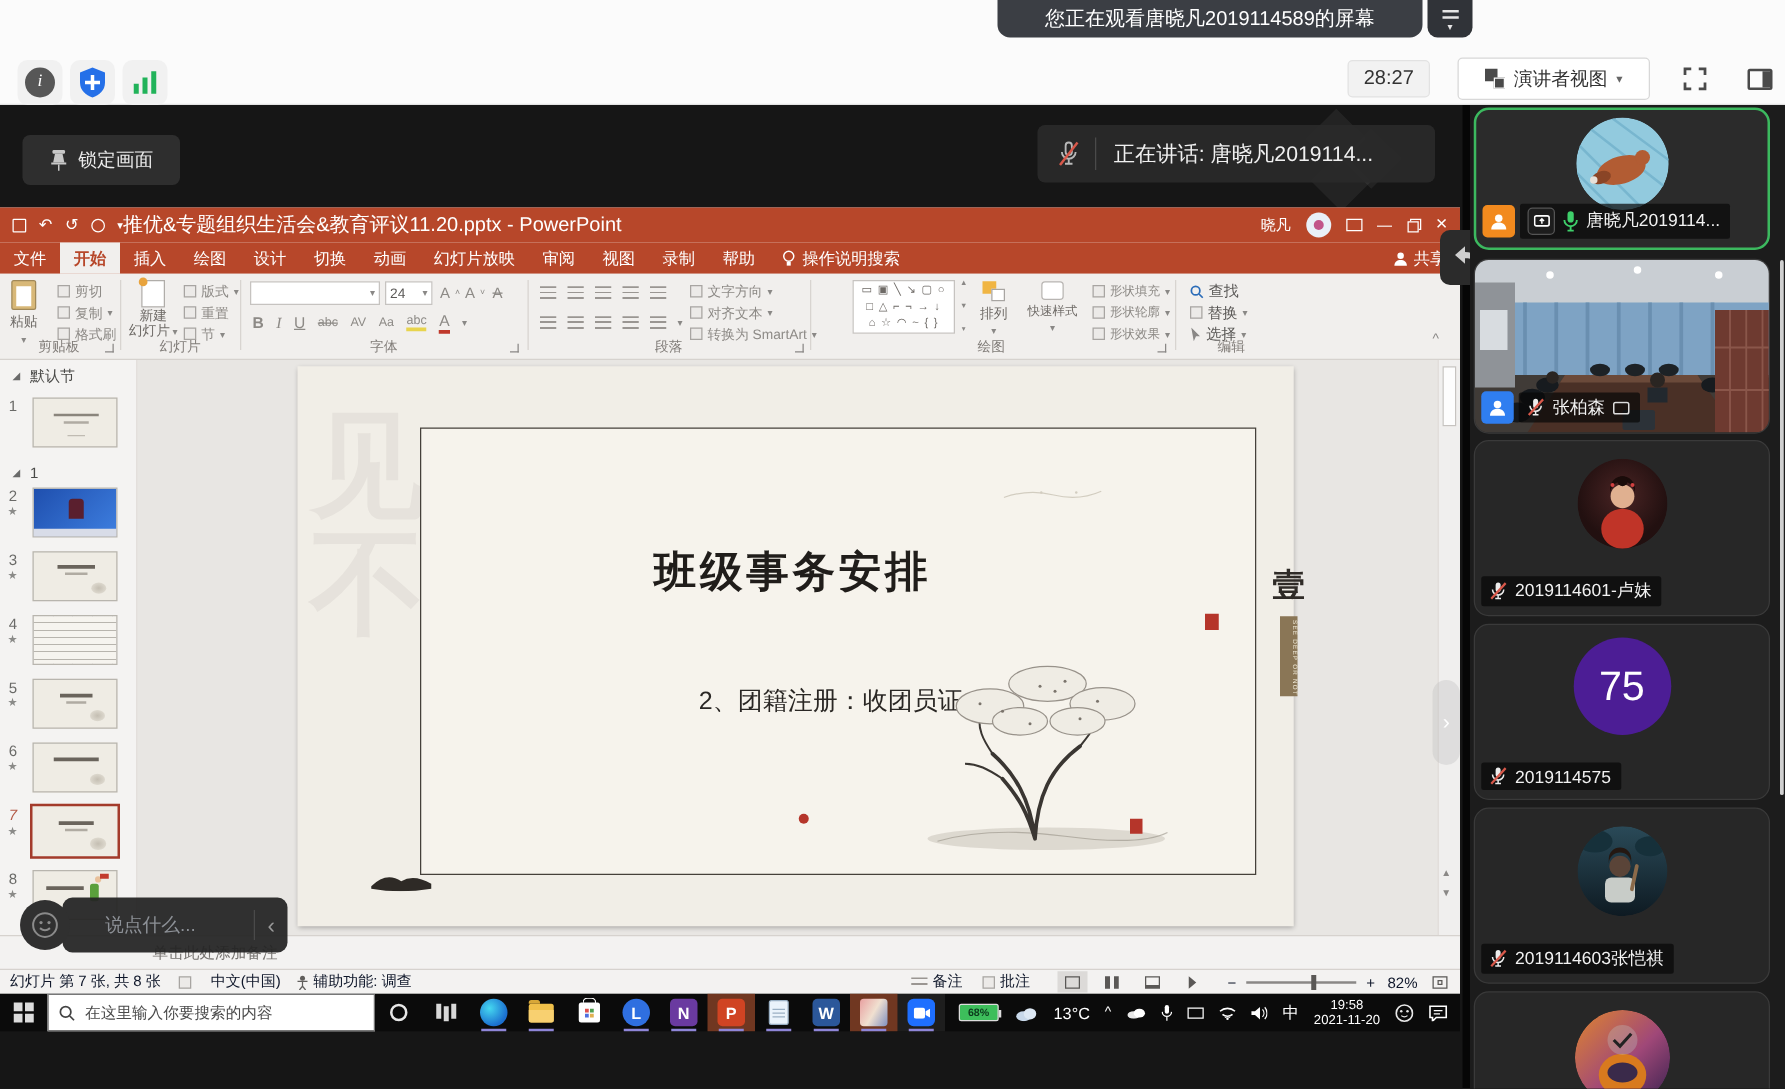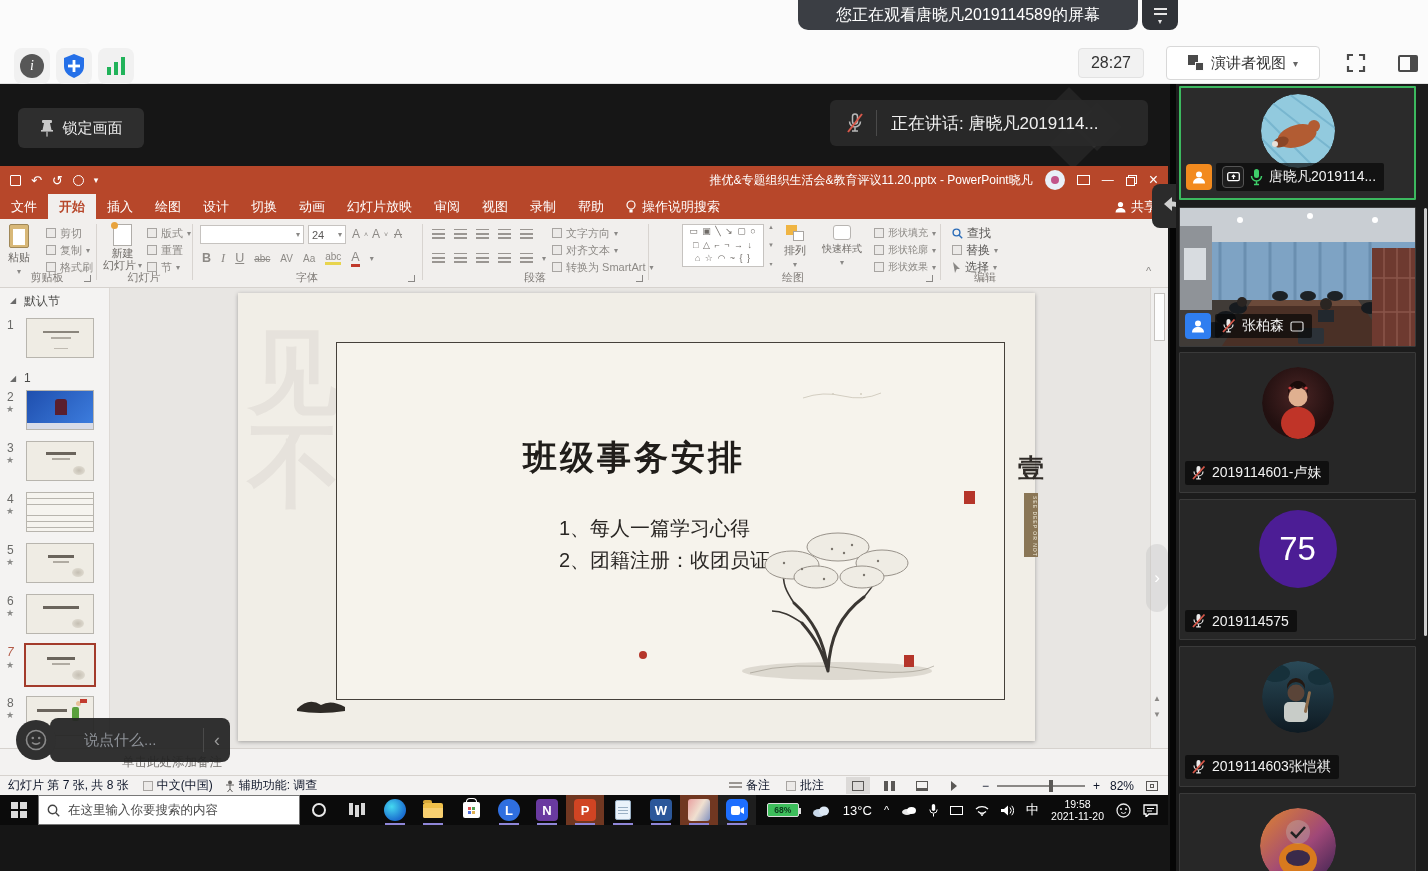--- a/index.html
+++ b/index.html
@@ -61,21 +61,21 @@
 #tsearch{width:262px;height:30px;background:#fff;border:1px solid #777;display:flex;align-items:center;flex:none}
 #tsearch input{border:none;outline:none;width:220px;font-size:12.5px;background:transparent;color:#333}
 #tsearch input::placeholder{color:#4a4a4a}
 .trayico{color:#fff;margin:0 6px;flex:none;display:flex;align-items:center}
 
 #chat{left:16px;top:632px;width:216px;height:48px}
 #chat .pillbg{position:absolute;left:34px;top:2px;width:180px;height:44px;background:rgba(36,36,36,.94);border-radius:8px;display:flex;align-items:center}
 #emoji-circle{position:absolute;left:0;top:4px;width:40px;height:40px;background:#303030;border-radius:50%;display:flex;align-items:center;justify-content:center}
 
 #sidebar{left:1176px;top:84px;width:252px;height:787px;background:#1c1c1c}
-.tile{position:absolute;left:3px;width:237px;background:#272727;border:1px solid #3a3a3a;border-radius:1px;overflow:hidden}
+.tile{position:absolute;left:3px;width:237px;background:#272727;border:1px solid #3a3a3a;border-radius:12px;overflow:hidden}
 .avatar{position:absolute;left:50%;transform:translateX(-50%);border-radius:50%;overflow:hidden}
 .plabel{position:absolute;left:5px;bottom:7px;display:flex;align-items:center;gap:4px}
 .pill{display:flex;align-items:center;gap:6px;background:rgba(8,8,8,.72);padding:3px 8px 3px 6px;border-radius:2px;color:#f2f2f2;font-size:14px;white-space:nowrap}
 .badge{width:26px;height:26px;border-radius:4px;display:flex;align-items:center;justify-content:center;flex:none}
 </style>
 </head>
 <body>
 
 <div id="app">
 
@@ -140,21 +140,21 @@
     <div id="ppt" class="abs">
 
       <div id="ppt-title" class="abs">
         <span style="margin-left:10px;display:flex;gap:10px;align-items:center">
           <span style="width:11px;height:11px;border:1.5px solid #fff;border-radius:1px;display:inline-block"></span>
           <span style="font-size:13px">↶</span>
           <span style="font-size:13px">↺</span>
           <span style="width:11px;height:11px;border:1.5px solid #fff;border-radius:50%;display:inline-block"></span>
           <span style="font-size:9px">▾</span>
         </span>
-        <span style="flex:1;text-align:right;font-size:12px">推优&amp;专题组织生活会&amp;教育评议11.20.pptx - PowerPoint</span>
+        <span style="flex:1;text-align:left;font-size:16px">推优&amp;专题组织生活会&amp;教育评议11.20.pptx - PowerPoint</span>
         <span style="display:flex;align-items:center;gap:12px;margin-right:10px">
           <span style="font-size:12px">晓凡</span>
           <span style="width:20px;height:20px;border-radius:50%;background:#e9f0f8;display:inline-flex;align-items:center;justify-content:center">
               <i style="width:8px;height:8px;border-radius:50%;background:#c2558a"></i>
             </span>
           <span style="width:13px;height:10px;border:1.5px solid #fff;display:inline-block"></span>
           <span style="font-size:12px">—</span>
           <span style="position:relative;width:11px;height:11px">
               <i style="position:absolute;left:2px;top:0;width:9px;height:9px;border:1.2px solid #fff"></i>
               <i style="position:absolute;left:0;top:2px;width:9px;height:9px;border:1.2px solid #fff;background:#b7472a"></i>
@@ -450,21 +450,20 @@
         <div id="slide" class="abs">
           <div class="wmchar" style="left:10px;top:18px">见</div>
           <div class="wmchar" style="left:10px;top:112px">不</div>
           <div id="inner-box">
             <svg width="80" height="14" viewBox="0 0 80 14" style="position:absolute;left:466px;top:46px;opacity:.5">
                 <path d="M0 9 Q20 2 40 7 T78 4" stroke="#b0a896" fill="none" stroke-width="1"></path>
                 <circle cx="30" cy="5" r="1" fill="#b0a896"></circle>
                 <circle cx="58" cy="5" r="1" fill="#b0a896"></circle>
               </svg>
             <div id="slide-title">班级事务安排</div>
-            <div class="bullet" style="top:172px">1、每人一篇学习心得</div>
             <div class="bullet" style="top:204px">2、团籍注册：收团员证</div>
             <div style="position:absolute;left:627px;top:148px;width:11px;height:13px;background:#b5352a"></div>
             <div style="position:absolute;left:302px;top:308px;width:8px;height:8px;border-radius:50%;background:#b5352a"></div>
             <svg width="210" height="170" viewBox="0 0 210 170" style="position:absolute;left:395px;top:176px">
               <ellipse cx="105" cy="152" rx="95" ry="9" fill="#b8b2a8" opacity=".4"></ellipse>
               <path d="M18 154 Q60 142 120 150 T202 147" stroke="#8a8478" fill="none" opacity=".5"></path>
               <path d="M96 152 C92 120 80 100 62 84 M96 152 C98 118 108 96 132 78 M96 152 C90 132 84 120 70 104" stroke="#3a3632" stroke-width="3" fill="none" stroke-linecap="round"></path>
               <path d="M62 84 C54 72 50 64 52 52 M132 78 C142 66 148 58 146 44 M70 104 C58 96 50 92 40 92" stroke="#3a3632" stroke-width="1.6" fill="none"></path>
               <g fill="#efece4" stroke="#98928a" stroke-width="1">
                 <ellipse cx="60" cy="46" rx="27" ry="14"></ellipse>
@@ -500,21 +499,21 @@
         </div>
       </div>
 
       <div id="ppt-notes" class="abs">
         <span style="margin-left:122px">单击此处添加备注</span>
       </div>
 
       <div id="ppt-status" class="abs">
         <span style="margin-left:8px">幻灯片 第 7 张, 共 8 张</span>
         <span class="mi" style="margin-left:14px"></span>
-        <span style="margin-left:4px">中文(中国)</span>
+        <span style="margin-left:16px">中文(中国)</span>
         <svg width="10" height="12" viewBox="0 0 10 12" style="margin-left:12px">
             <circle cx="5" cy="2.5" r="2" fill="#605e5c"></circle>
             <path d="M1 5h8M5 5v4M5 9l-2.5 3M5 9l2.5 3" stroke="#605e5c" fill="none"></path>
           </svg>
         <span style="margin-left:4px">辅助功能: 调查</span>
         <span style="margin-left:auto;display:flex;align-items:center;gap:4px">
             <span class="lns" style="height:8px"></span>
             <span>备注</span>
           </span>
         <span style="margin-left:16px;display:flex;align-items:center;gap:4px">

